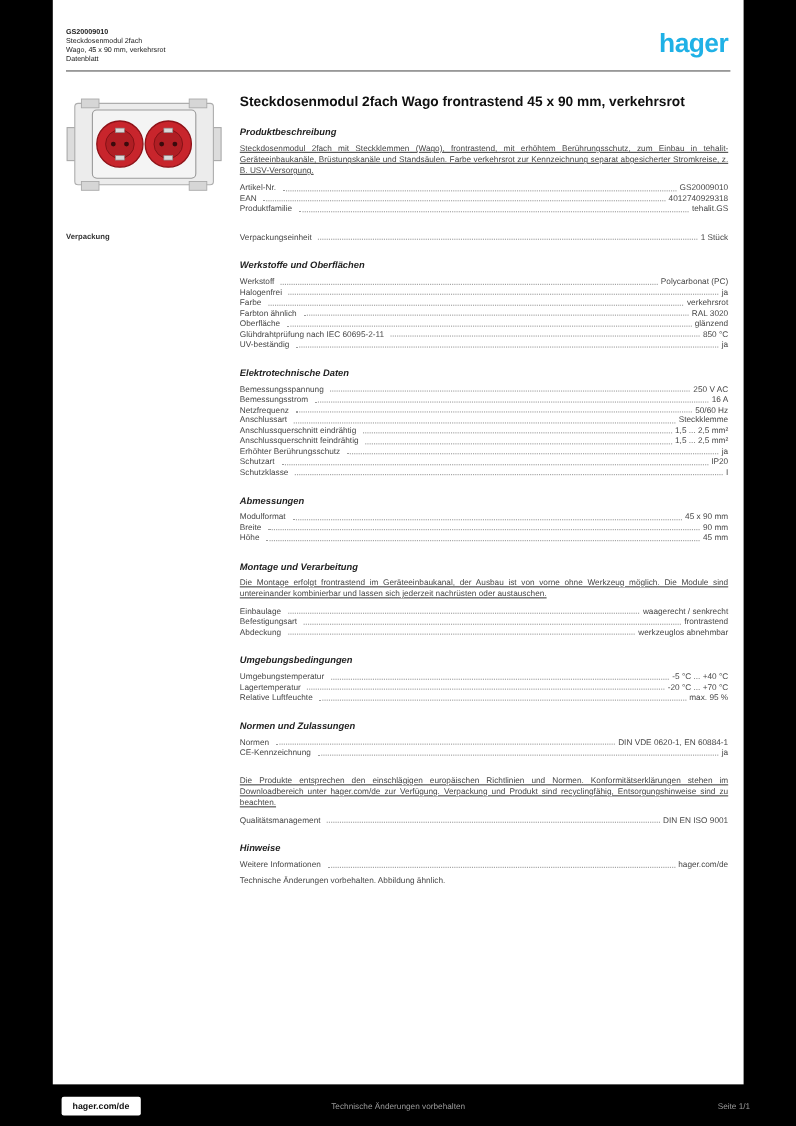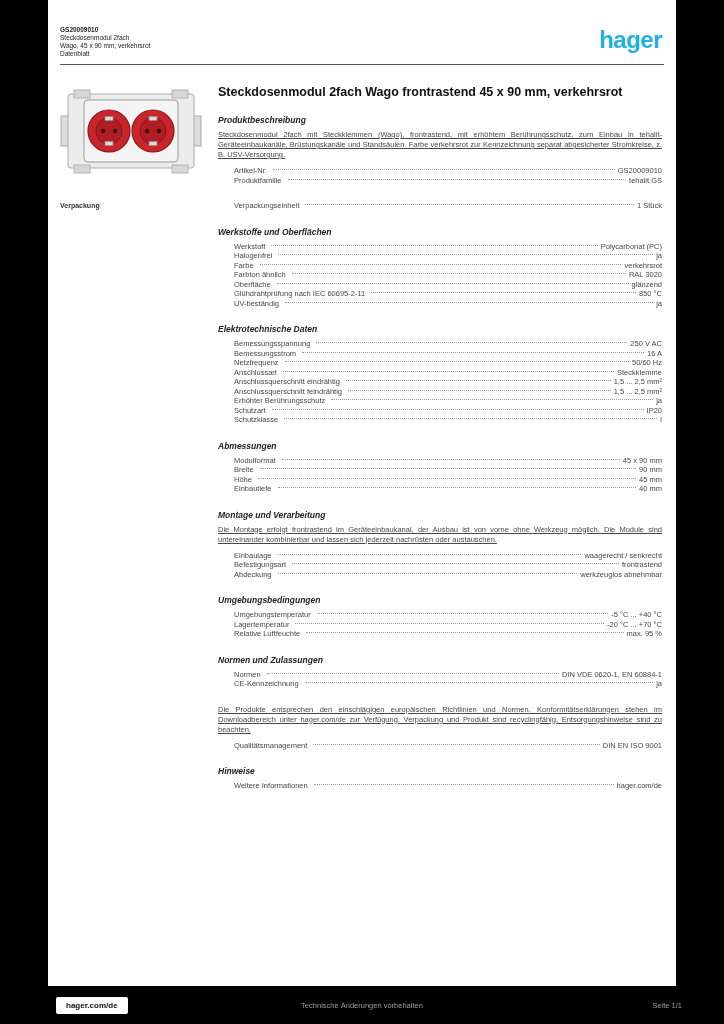--- a/index.html
+++ b/index.html
@@ -17,21 +17,21 @@
 
   .product-image{position:absolute;left:12px;top:86px;width:142px;height:92px;}
 
   .content{margin:20px 14px 0 170px;}
   h1{font-size:12.5px;color:#101010;margin:0 0 16px;font-weight:bold;line-height:14px;}
 
   .section{position:relative;margin-bottom:16px;}
   .margin-note{position:absolute;left:-158px;top:1px;width:150px;font-size:7px;font-weight:bold;color:#333;}
   h2{font-size:8.5px;color:#222;margin:0 0 5px;font-weight:bold;font-style:italic;}
   p.sec-par{font-size:7.5px;line-height:10px;color:#474747;margin:0 0 6px;text-align:justify;text-decoration:underline;}
-  .spec-row{display:flex;align-items:center;font-size:7.5px;line-height:9.5px;color:#474747;margin-left:16px;}
+  .spec-row{display:flex;align-items:flex-end;font-size:7.5px;line-height:9.5px;color:#474747;}
   .lbl{white-space:nowrap;padding-right:3px;}
   .leader{flex:1;border-bottom:1px dotted #9b9b9b;margin:0 3px 2px 3px;min-width:12px;}
   .val{white-space:nowrap;}
   p.sec-note{font-size:7.5px;line-height:10px;color:#474747;margin:5px 0 0;}
 
   .footer-bar{position:absolute;left:0;bottom:0;width:724px;height:38px;background:#000;display:flex;align-items:center;}
   .badge{margin-left:56px;background:#fff;color:#111;font-size:8px;font-weight:bold;padding:4px 10px;border-radius:2px;cursor:pointer;}
   .footer-center{position:absolute;left:50%;transform:translateX(-50%);color:#9a9a9a;font-size:7.5px;}
   .footer-right{position:absolute;right:42px;color:#9a9a9a;font-size:7.5px;}
 </style>
@@ -88,20 +88,25 @@
       <div id="sections">
           <section class="section">
             <h2>Produktbeschreibung</h2>
             <p class="sec-par">Steckdosenmodul 2fach mit Steckklemmen (Wago), frontrastend, mit erhöhtem Berührungsschutz, zum Einbau in tehalit-Geräteeinbaukanäle, Brüstungskanäle und Standsäulen. Farbe verkehrsrot zur Kennzeichnung separat abgesicherter Stromkreise, z. B. USV-Versorgung.</p>
             <div class="spec-row">
               <span class="lbl">Artikel-Nr.</span>
               <span class="leader"></span>
               <span class="val">GS20009010</span>
             </div>
             <div class="spec-row">
+              <span class="lbl">EAN</span>
+              <span class="leader"></span>
+              <span class="val">4012740929318</span>
+            </div>
+            <div class="spec-row">
               <span class="lbl">Produktfamilie</span>
               <span class="leader"></span>
               <span class="val">tehalit.GS</span>
             </div>
           </section>
           <section class="section">
             <div class="margin-note">Verpackung</div>
             <div class="spec-row">
               <span class="lbl">Verpackungseinheit</span>
               <span class="leader"></span>
@@ -203,25 +208,20 @@
             </div>
             <div class="spec-row">
               <span class="lbl">Breite</span>
               <span class="leader"></span>
               <span class="val">90 mm</span>
             </div>
             <div class="spec-row">
               <span class="lbl">Höhe</span>
               <span class="leader"></span>
               <span class="val">45 mm</span>
-            </div>
-            <div class="spec-row">
-              <span class="lbl">Einbautiefe</span>
-              <span class="leader"></span>
-              <span class="val">40 mm</span>
             </div>
           </section>
           <section class="section">
             <h2>Montage und Verarbeitung</h2>
             <p class="sec-par">Die Montage erfolgt frontrastend im Geräteeinbaukanal, der Ausbau ist von vorne ohne Werkzeug möglich. Die Module sind untereinander kombinierbar und lassen sich jederzeit nachrüsten oder austauschen.</p>
             <div class="spec-row">
               <span class="lbl">Einbaulage</span>
               <span class="leader"></span>
               <span class="val">waagerecht / senkrecht</span>
             </div>
@@ -275,20 +275,21 @@
               <span class="val">DIN EN ISO 9001</span>
             </div>
           </section>
           <section class="section">
             <h2>Hinweise</h2>
             <div class="spec-row">
               <span class="lbl">Weitere Informationen</span>
               <span class="leader"></span>
               <span class="val">hager.com/de</span>
             </div>
+            <p class="sec-note">Technische Änderungen vorbehalten. Abbildung ähnlich.</p>
           </section>
         </div>
     </main>
 
   </div>
 
   <footer class="footer-bar">
     <div class="badge">hager.com/de</div>
     <div class="footer-center">Technische Änderungen vorbehalten</div>
     <div class="footer-right">Seite 1/1</div>

